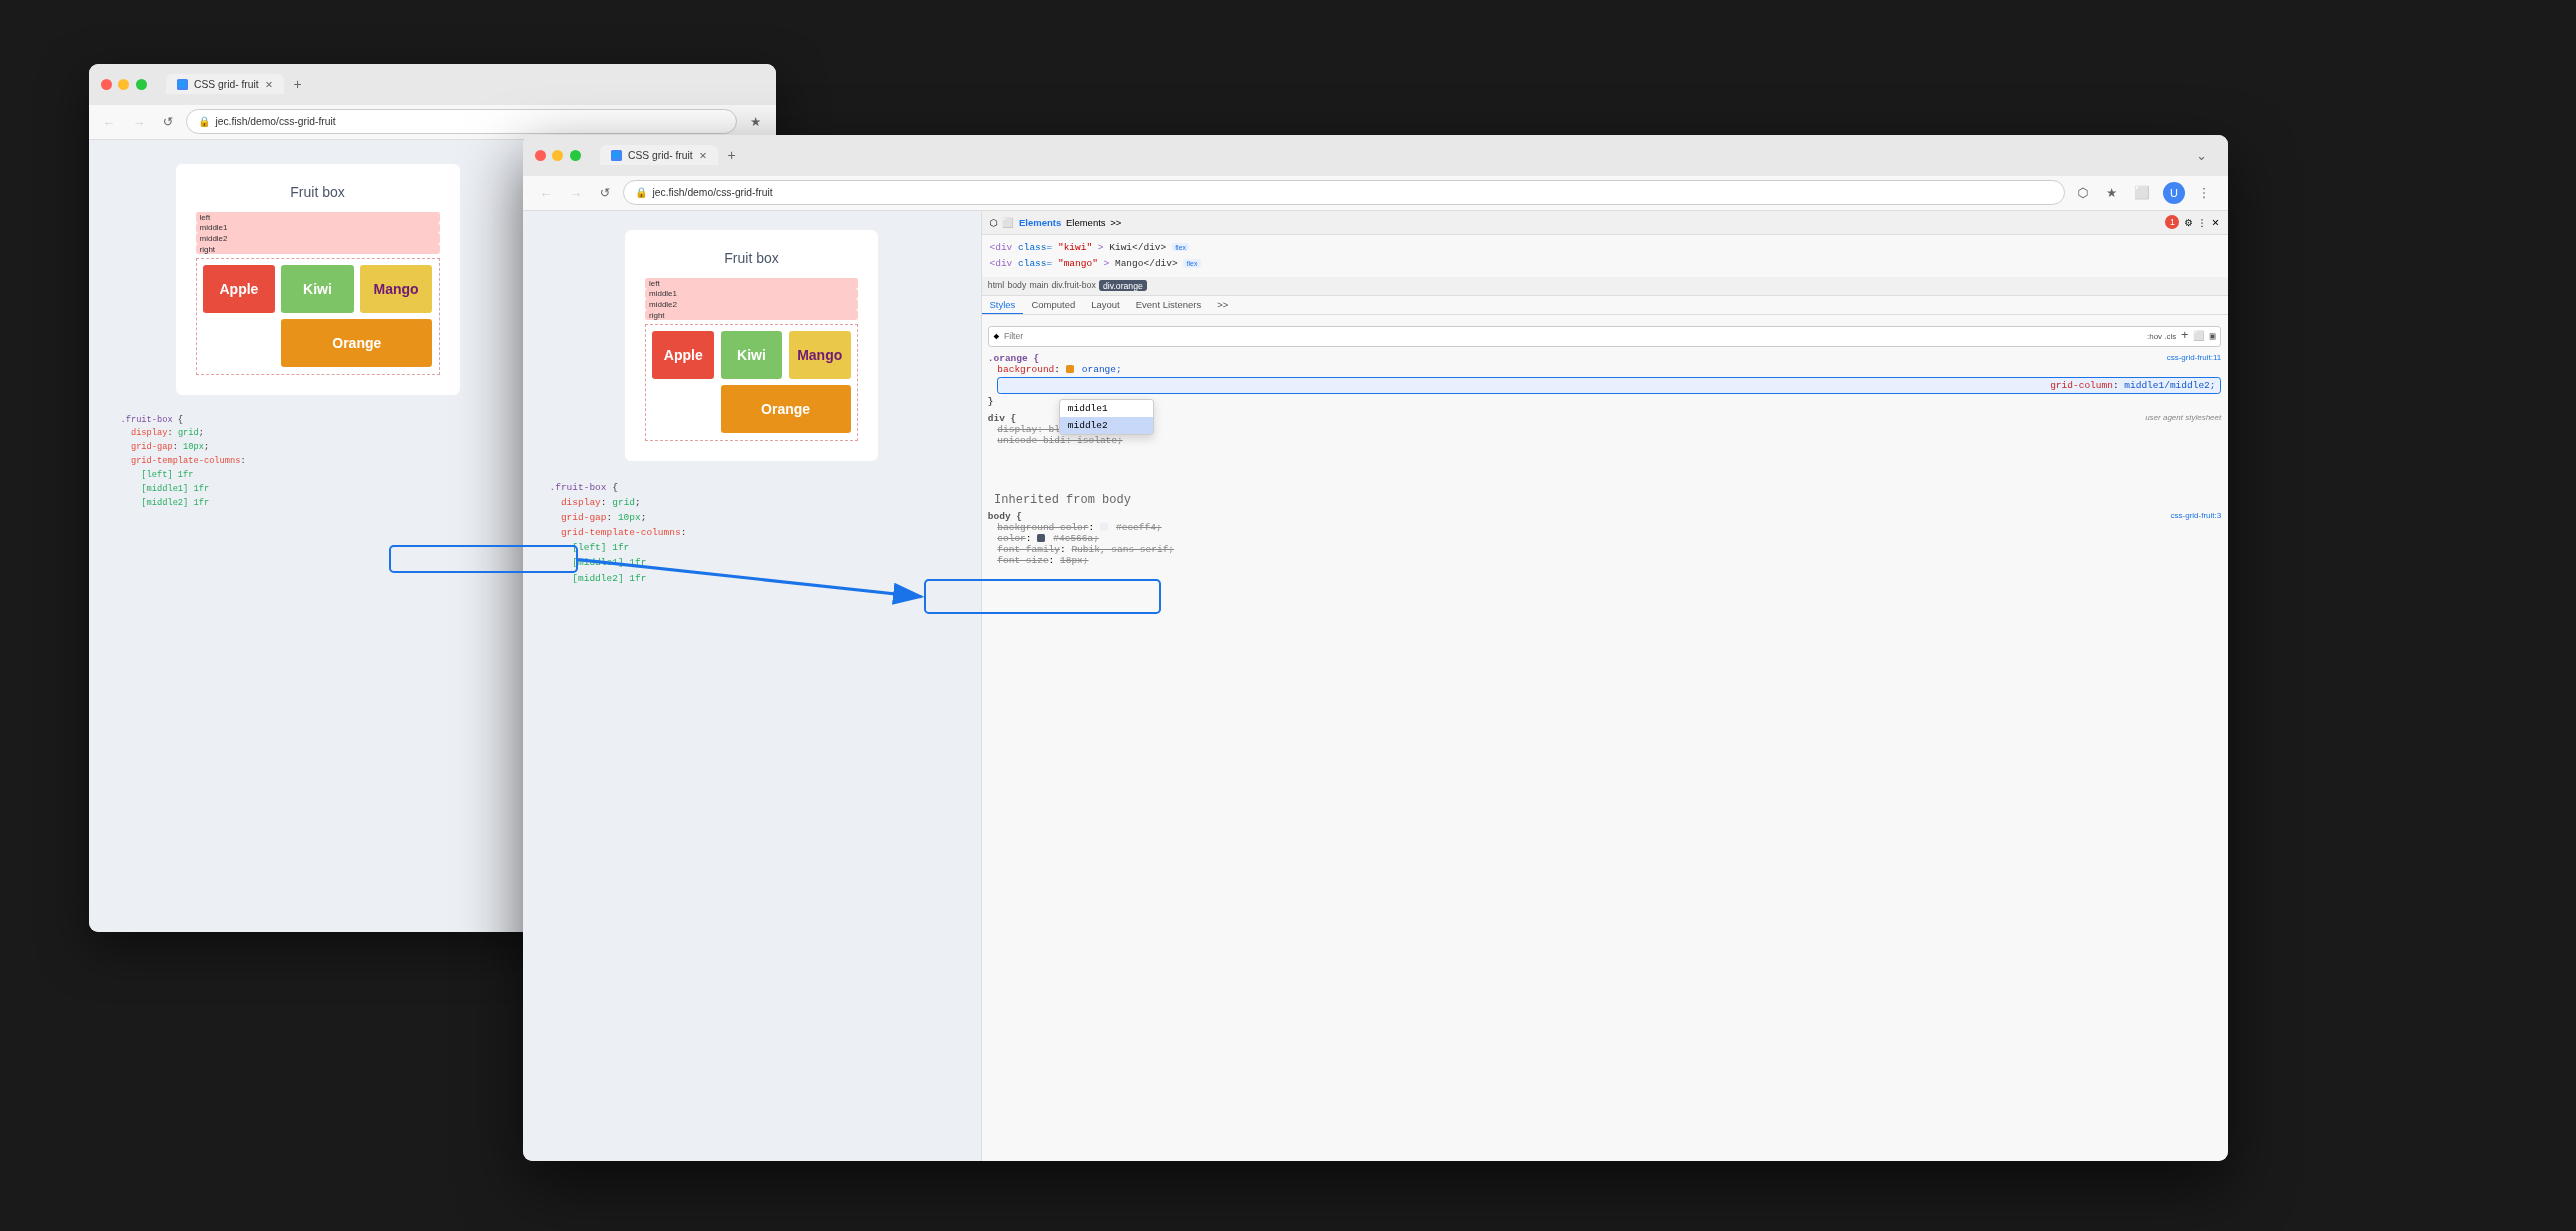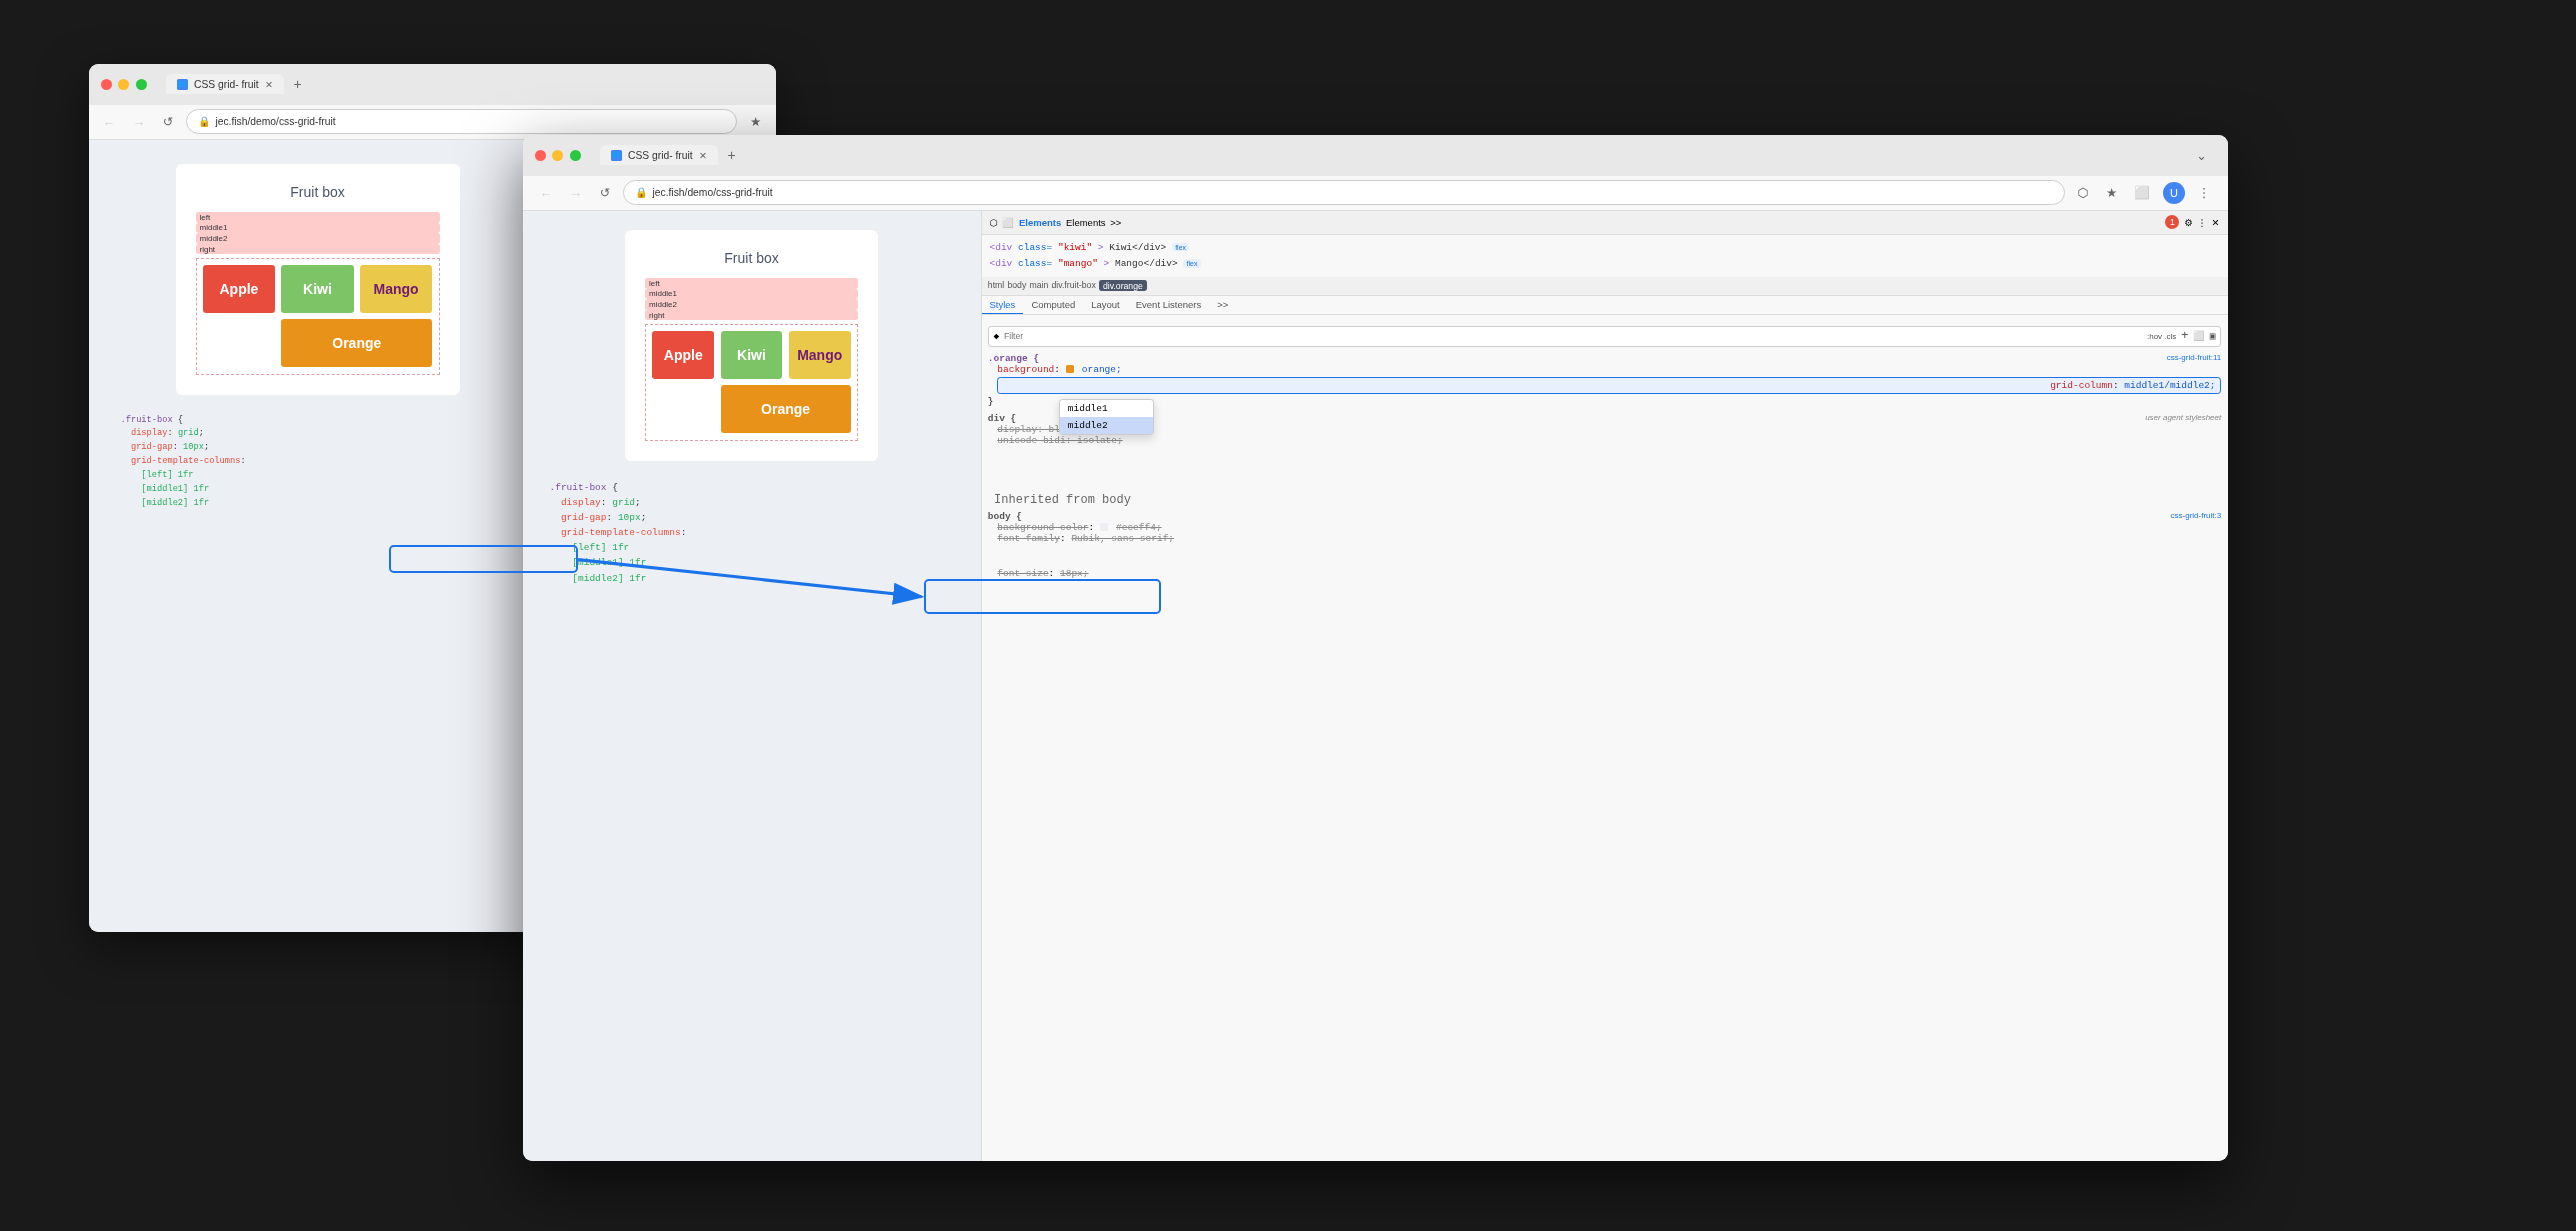--- a/index.html
+++ b/index.html
@@ -834,24 +834,29 @@
             <div style="display: flex; justify-content: space-between;">
               <span class="rule-selector" style="color: #555;">body {</span>
               <span class="rule-source">css-grid-fruit:3</span>
             </div>
             <div style="padding-left: 9.5px;">
               <span class="rule-property" style="text-decoration: line-through; color: #888;">background-color</span>:
               <span class="color-swatch" style="background: #eceff4;"></span>
               <span style="text-decoration: line-through; color: #888;">#eceff4;</span>
             </div>
             <div style="padding-left: 9.5px;">
+              <span class="rule-property" style="text-decoration: line-through; color: #888;">color</span>:
+              <span class="color-swatch" style="background: #4c566a;"></span>
+              <span style="text-decoration: line-through; color: #888;">#4c566a;</span>
+            </div>
+            <div style="padding-left: 9.5px;">
               <span class="rule-property" style="text-decoration: line-through; color: #888;">font-family</span>:
               <span style="text-decoration: line-through; color: #888;">Rubik, sans-serif;</span>
             </div>
-            <div style="padding-left: 9.5px; margin-top: 24px;">
+            <div style="padding-left: 9.5px;">
               <span class="rule-property" style="text-decoration: line-through; color: #888;">font-size</span>:
               <span style="text-decoration: line-through; color: #888;">18px;</span>
             </div>
           </div>
         </div>
       </div>
     </div>
   </div>
 
   <div class="zoom-box" style="top: 505px; left: 324px; width: 189px; height: 28px; border-color: #1a73e8;">

